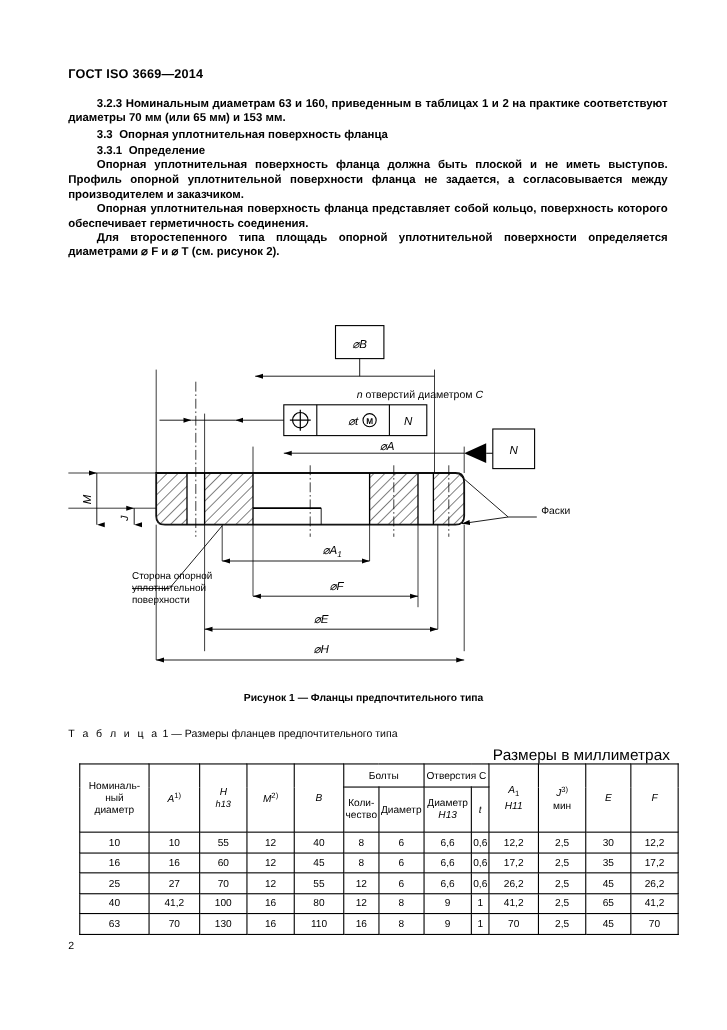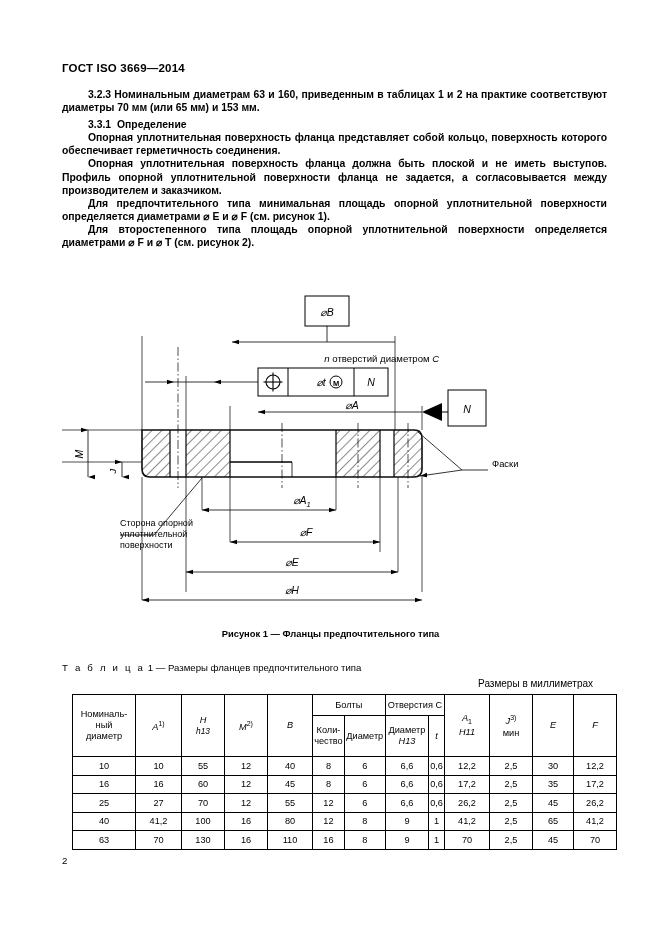--- a/index.html
+++ b/index.html
@@ -80,23 +80,23 @@
     position: absolute;
     left: 62px;
     top: 662px;
     font-size: 9.6px;
   }
   .table-title .spaced {
     letter-spacing: 2.2px;
   }
   .units-note {
     position: absolute;
-    right: 68px;
+    right: 52px;
     top: 678px;
-    font-size: 10px;
+    font-size: 14px;
   }
   table.dims {
     position: absolute;
     left: 72px;
     top: 694px;
     width: 545px;
     border-collapse: collapse;
     font-size: 9.2px;
   }
   table.dims th, table.dims td {
@@ -136,28 +136,31 @@
 </head>
 <body>
 
 <div class="page">
 
   <div class="doc-header">ГОСТ ISO 3669—2014</div>
 
   <div class="body-text">
     <p>3.2.3  Номинальным диаметрам 63 и 160, приведенным в таблицах 1 и 2 на практике соответствуют диаметры 70 мм (или 65 мм) и 153 мм.</p>
     <div class="sp-sm"></div>
+    <p class="heading">
+      <span class="num">3.3</span>
+      <span>Опорная уплотнительная поверхность фланца</span>
+    </p>
     <div class="sp-sm"></div>
     <p class="heading">
       <span class="num">3.3.1</span>
       <span>Определение</span>
     </p>
+    <p>Опорная уплотнительная поверхность фланца должна быть плоской и не иметь выступов. Профиль опорной уплотнительной поверхности фланца не задается, а согласовывается между производителем и заказчиком.</p>
     <p>Опорная уплотнительная поверхность фланца представляет собой кольцо, поверхность которого обеспечивает герметичность соединения.</p>
-    <p>Опорная уплотнительная поверхность фланца должна быть плоской и не иметь выступов. Профиль опорной уплотнительной поверхности фланца не задается, а согласовывается между производителем и заказчиком.</p>
-    <p>Для предпочтительного типа минимальная площадь опорной уплотнительной поверхности определяется диаметрами ⌀ E и ⌀ F (см. рисунок 1).</p>
     <p>Для второстепенного типа площадь опорной уплотнительной поверхности определяется диаметрами ⌀ F и ⌀ T (см. рисунок 2).</p>
   </div>
 
   <div class="figure-wrap">
     <svg width="545" height="330" viewBox="0 0 545 330" xmlns="http://www.w3.org/2000/svg">
       <defs>
         <pattern id="hatch" patternUnits="userSpaceOnUse" width="7" height="7" patternTransform="rotate(45)">
           <line x1="0" y1="0" x2="0" y2="7" stroke="#000" stroke-width="0.9"></line>
         </pattern>
         <marker id="arrL" markerWidth="9" markerHeight="7" refX="0" refY="3.5" orient="auto">

